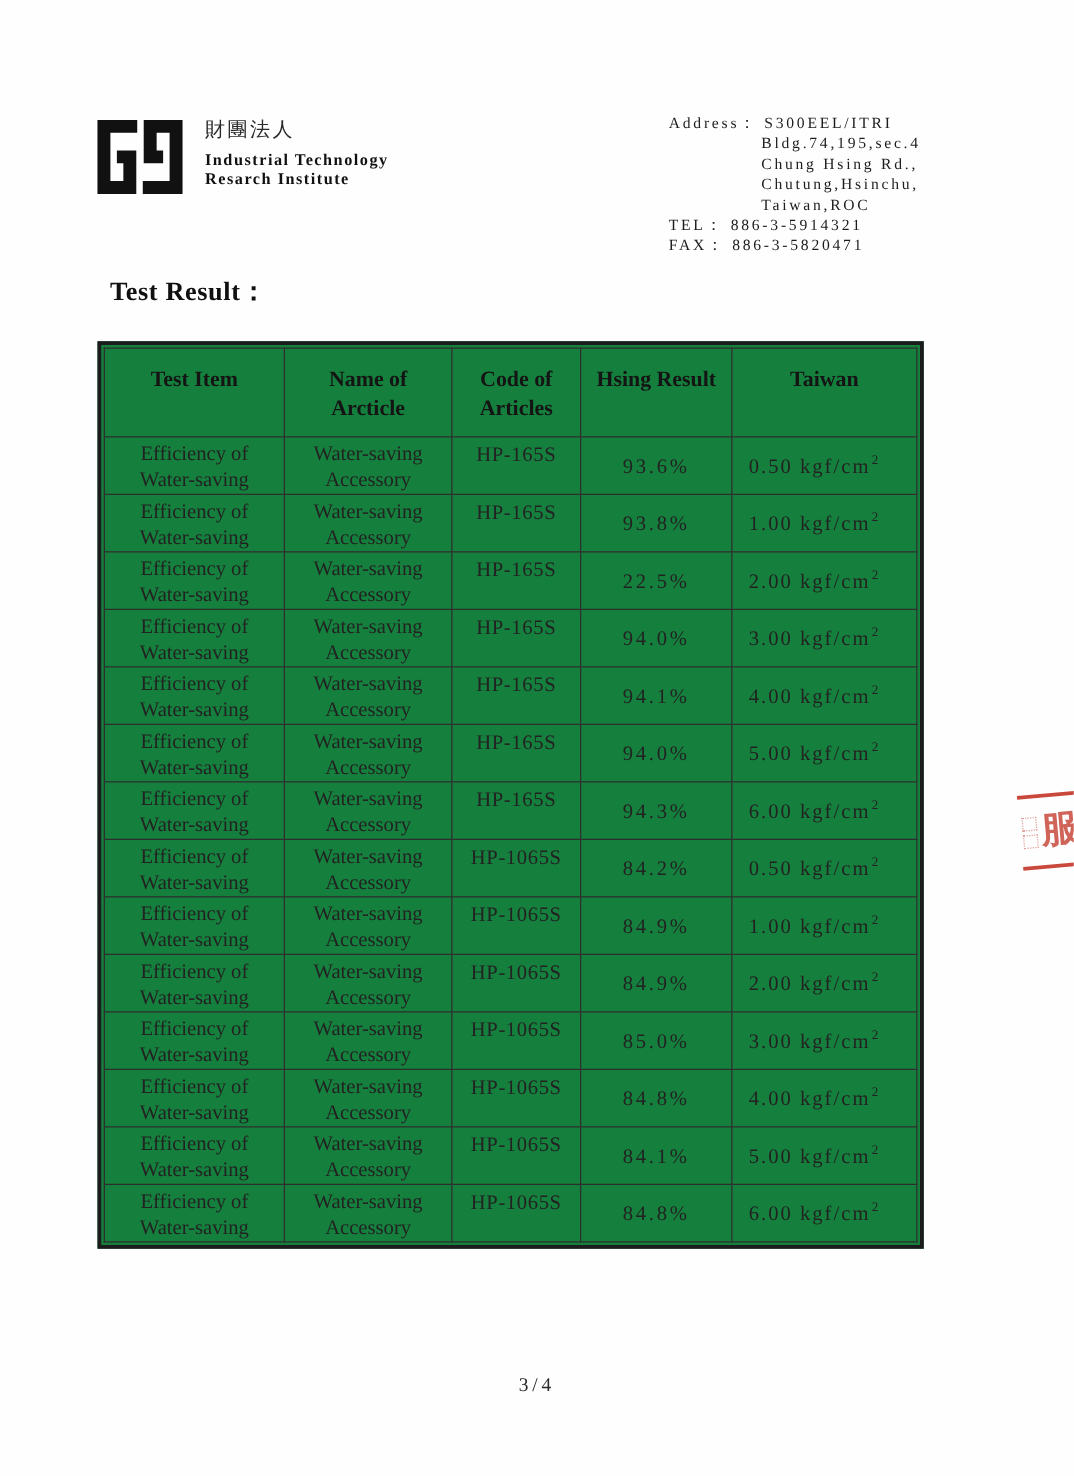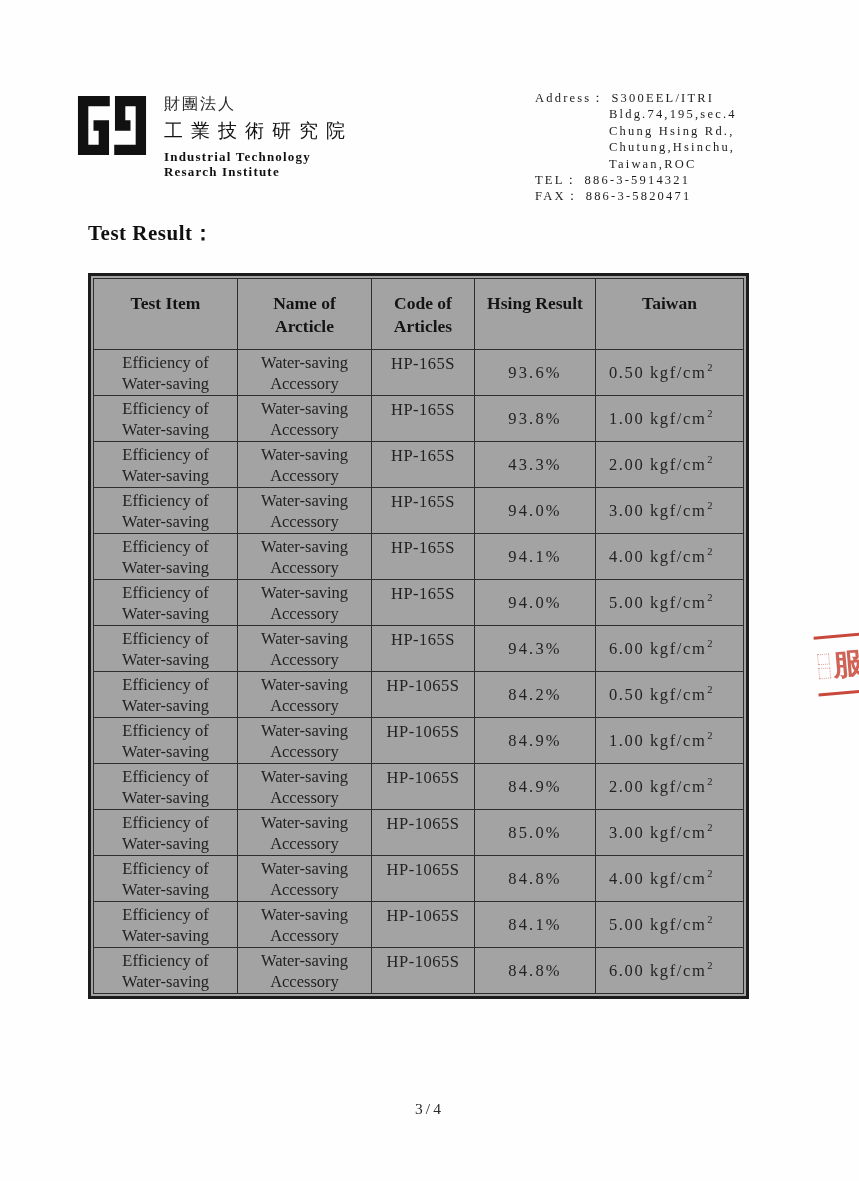--- a/index.html
+++ b/index.html
@@ -20,21 +20,21 @@
   .org-zh-name { font-size: 19px; letter-spacing: 8px; margin-top: 3px; color: #141414; }
   .org-en { margin-top: 5px; font-weight: bold; font-size: 13px; line-height: 15px; letter-spacing: 1.2px; color: #111; }
 
   .contact { position: absolute; left: 535px; top: 90px; font-size: 12.5px; letter-spacing: 2.2px; line-height: 16.4px; color: #1c1c1c; white-space: nowrap; }
   .c-line.indent { padding-left: 74px; }
 
   
   .heading { position: absolute; left: 88px; top: 219px; font-size: 21px; font-weight: bold; letter-spacing: 0.5px; color: #101010; }
 
   
-  .table-wrap { position: absolute; left: 88px; top: 273px; border: 3px solid #1c1c1c; padding: 2px; background: #a3a3a3; }
+  .table-wrap { position: absolute; left: 78px; top: 273px; border: 3px solid #1c1c1c; padding: 2px; background: #15803d; }
   table { border-collapse: collapse; table-layout: fixed; }
   col.c-item   { width: 144px; }
   col.c-name   { width: 134px; }
   col.c-code   { width: 103px; }
   col.c-result { width: 121px; }
   col.c-remark { width: 148px; }
   th, td { border: 1px solid #2e2e2e; text-align: center; overflow: hidden; }
   th { font-size: 17.5px; font-weight: bold; height: 56px; vertical-align: top; padding-top: 13px; line-height: 23px; color: #141414; }
   tbody tr { height: 46px; }
   td { font-size: 16.5px; color: #222; }
@@ -58,21 +58,20 @@
 </head>
 <body>
 
 <div class="logo-block">
   <svg class="logo-mark" viewBox="0 0 100 90" aria-hidden="true">
     <path d="M47 12 H11 V78 H39 V45 H25" stroke="#111" stroke-width="14" fill="none"></path>
     <path d="M53 78 H89 V12 H61 V45 H75" stroke="#111" stroke-width="14" fill="none"></path>
   </svg>
   <div class="org-text">
     <div class="org-zh-small">財團法人</div>
-    <div class="org-zh-name">工業技術研究院</div>
     <div class="org-en">
       <div>Industrial Technology</div>
       <div>Resarch Institute</div>
     </div>
   </div>
 </div>
 
 <div class="contact" id="contact-lines">
     <div class="c-line"><span>Address： </span><span>S300EEL/ITRI</span></div>
     <div class="c-line indent"><span>Bldg.74,195,sec.4</span></div>
@@ -145,21 +144,21 @@
         <tr>
           <td class="item">
             <div>Efficiency of</div>
             <div>Water-saving</div>
           </td>
           <td class="name">
             <div>Water-saving</div>
             <div>Accessory</div>
           </td>
           <td class="code">HP-165S</td>
-          <td class="result">43.3%</td>
+          <td class="result">22.5%</td>
           <td class="remark">2.00 kgf/cm<sup>2</sup></td>
         </tr>
         <tr>
           <td class="item">
             <div>Efficiency of</div>
             <div>Water-saving</div>
           </td>
           <td class="name">
             <div>Water-saving</div>
             <div>Accessory</div>

